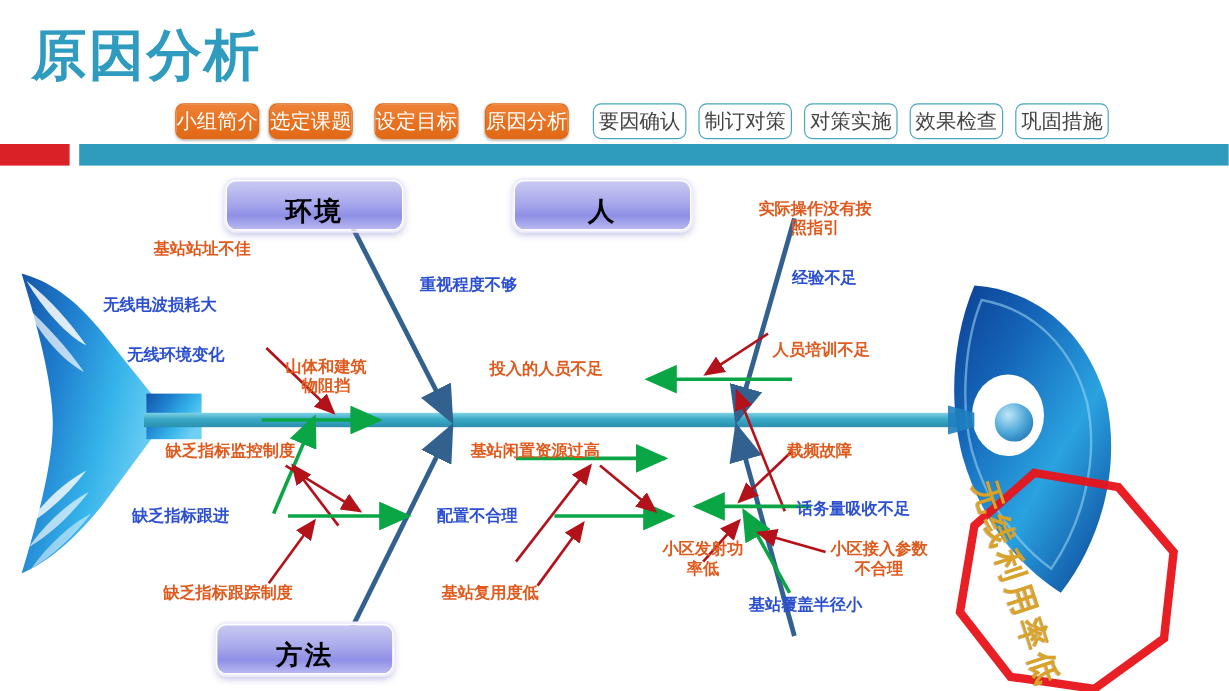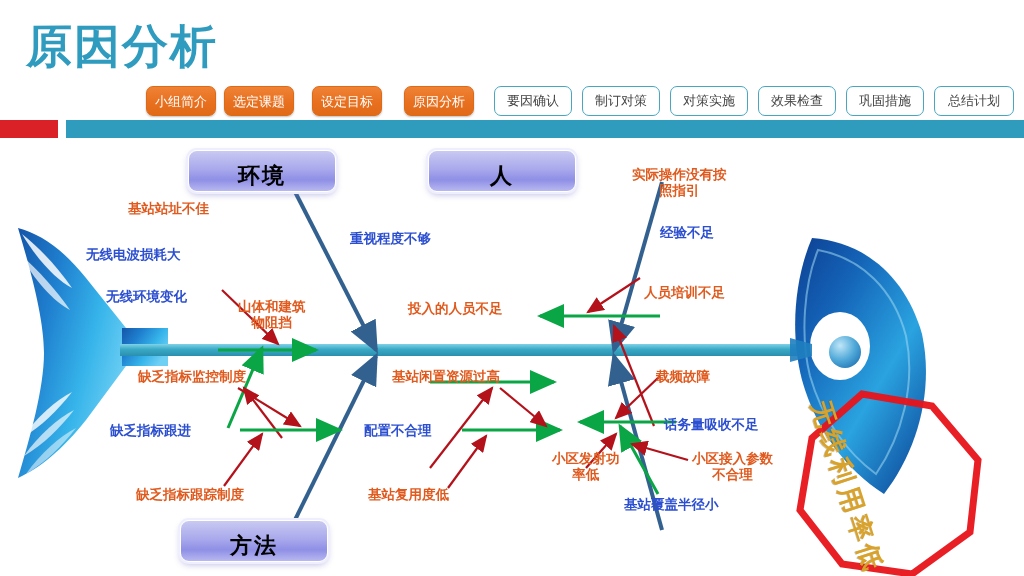--- a/index.html
+++ b/index.html
@@ -13,32 +13,31 @@
   
   .page-title{
     position:absolute;left:26px;top:16px;
     font-size:46px;font-weight:bold;color:#2e9bbf;
     letter-spacing:2px;
     font-family:"DejaVu Sans","Liberation Sans",sans-serif;
   }
   .nav-strip{position:absolute;left:0;top:86px;width:1024px;height:34px;}
   .nav-btn{
     position:absolute;top:0;height:30px;line-height:30px;
-    text-align:center;font-size:13px;white-space:nowrap;
+    text-align:center;font-size:17px;white-space:nowrap;
     border-radius:7px;box-sizing:border-box;
   }
   .nav-btn.active{
     background:linear-gradient(180deg,#ef8236 0%,#e8701f 55%,#e06a18 100%);
     color:#ffffff;border:1px solid #dd6a16;
     box-shadow:0 1px 2px rgba(0,0,0,.25);
   }
   .nav-btn.plain{
     background:#ffffff;color:#444444;
     border:1px solid #49a6c0;
-    font-family:Liberation Mono, monospace;
   }
 
   .bar-red{position:absolute;left:0;top:120px;width:58px;height:18px;background:#da2128;}
   .bar-teal{position:absolute;left:66px;top:120px;width:958px;height:18px;background:#2f9cbe;}
 
   
   #diagram{position:absolute;left:0;top:138px;width:1024px;height:438px;}
   svg.layer{position:absolute;left:0;top:0;width:1024px;height:438px;}
 
   
@@ -95,21 +94,20 @@
   <div class="nav-strip">
     <div class="nav-btn active" style="left:146px;width:70px;">小组简介</div>
     <div class="nav-btn active" style="left:224px;width:70px;text-align:center;">选定课题</div>
     <div class="nav-btn active" style="left:312px;width:70px;">设定目标</div>
     <div class="nav-btn active" style="left:404px;width:70px;">原因分析</div>
     <div class="nav-btn plain" style="left:494px;width:78px;">要因确认</div>
     <div class="nav-btn plain" style="left:582px;width:78px;">制订对策</div>
     <div class="nav-btn plain" style="left:670px;width:78px;">对策实施</div>
     <div class="nav-btn plain" style="left:758px;width:78px;">效果检查</div>
     <div class="nav-btn plain" style="left:846px;width:78px;">巩固措施</div>
-    <div class="nav-btn plain" style="left:934px;width:80px;">总结计划</div>
   </div>
 
   <div class="bar-red"></div>
   <div class="bar-teal"></div>
 
   <div id="diagram">
 
     <svg class="layer" viewBox="0 0 1024 438">
       <defs>
         <linearGradient id="tailGrad" x1="0" y1="0" x2="1" y2="0.6">

